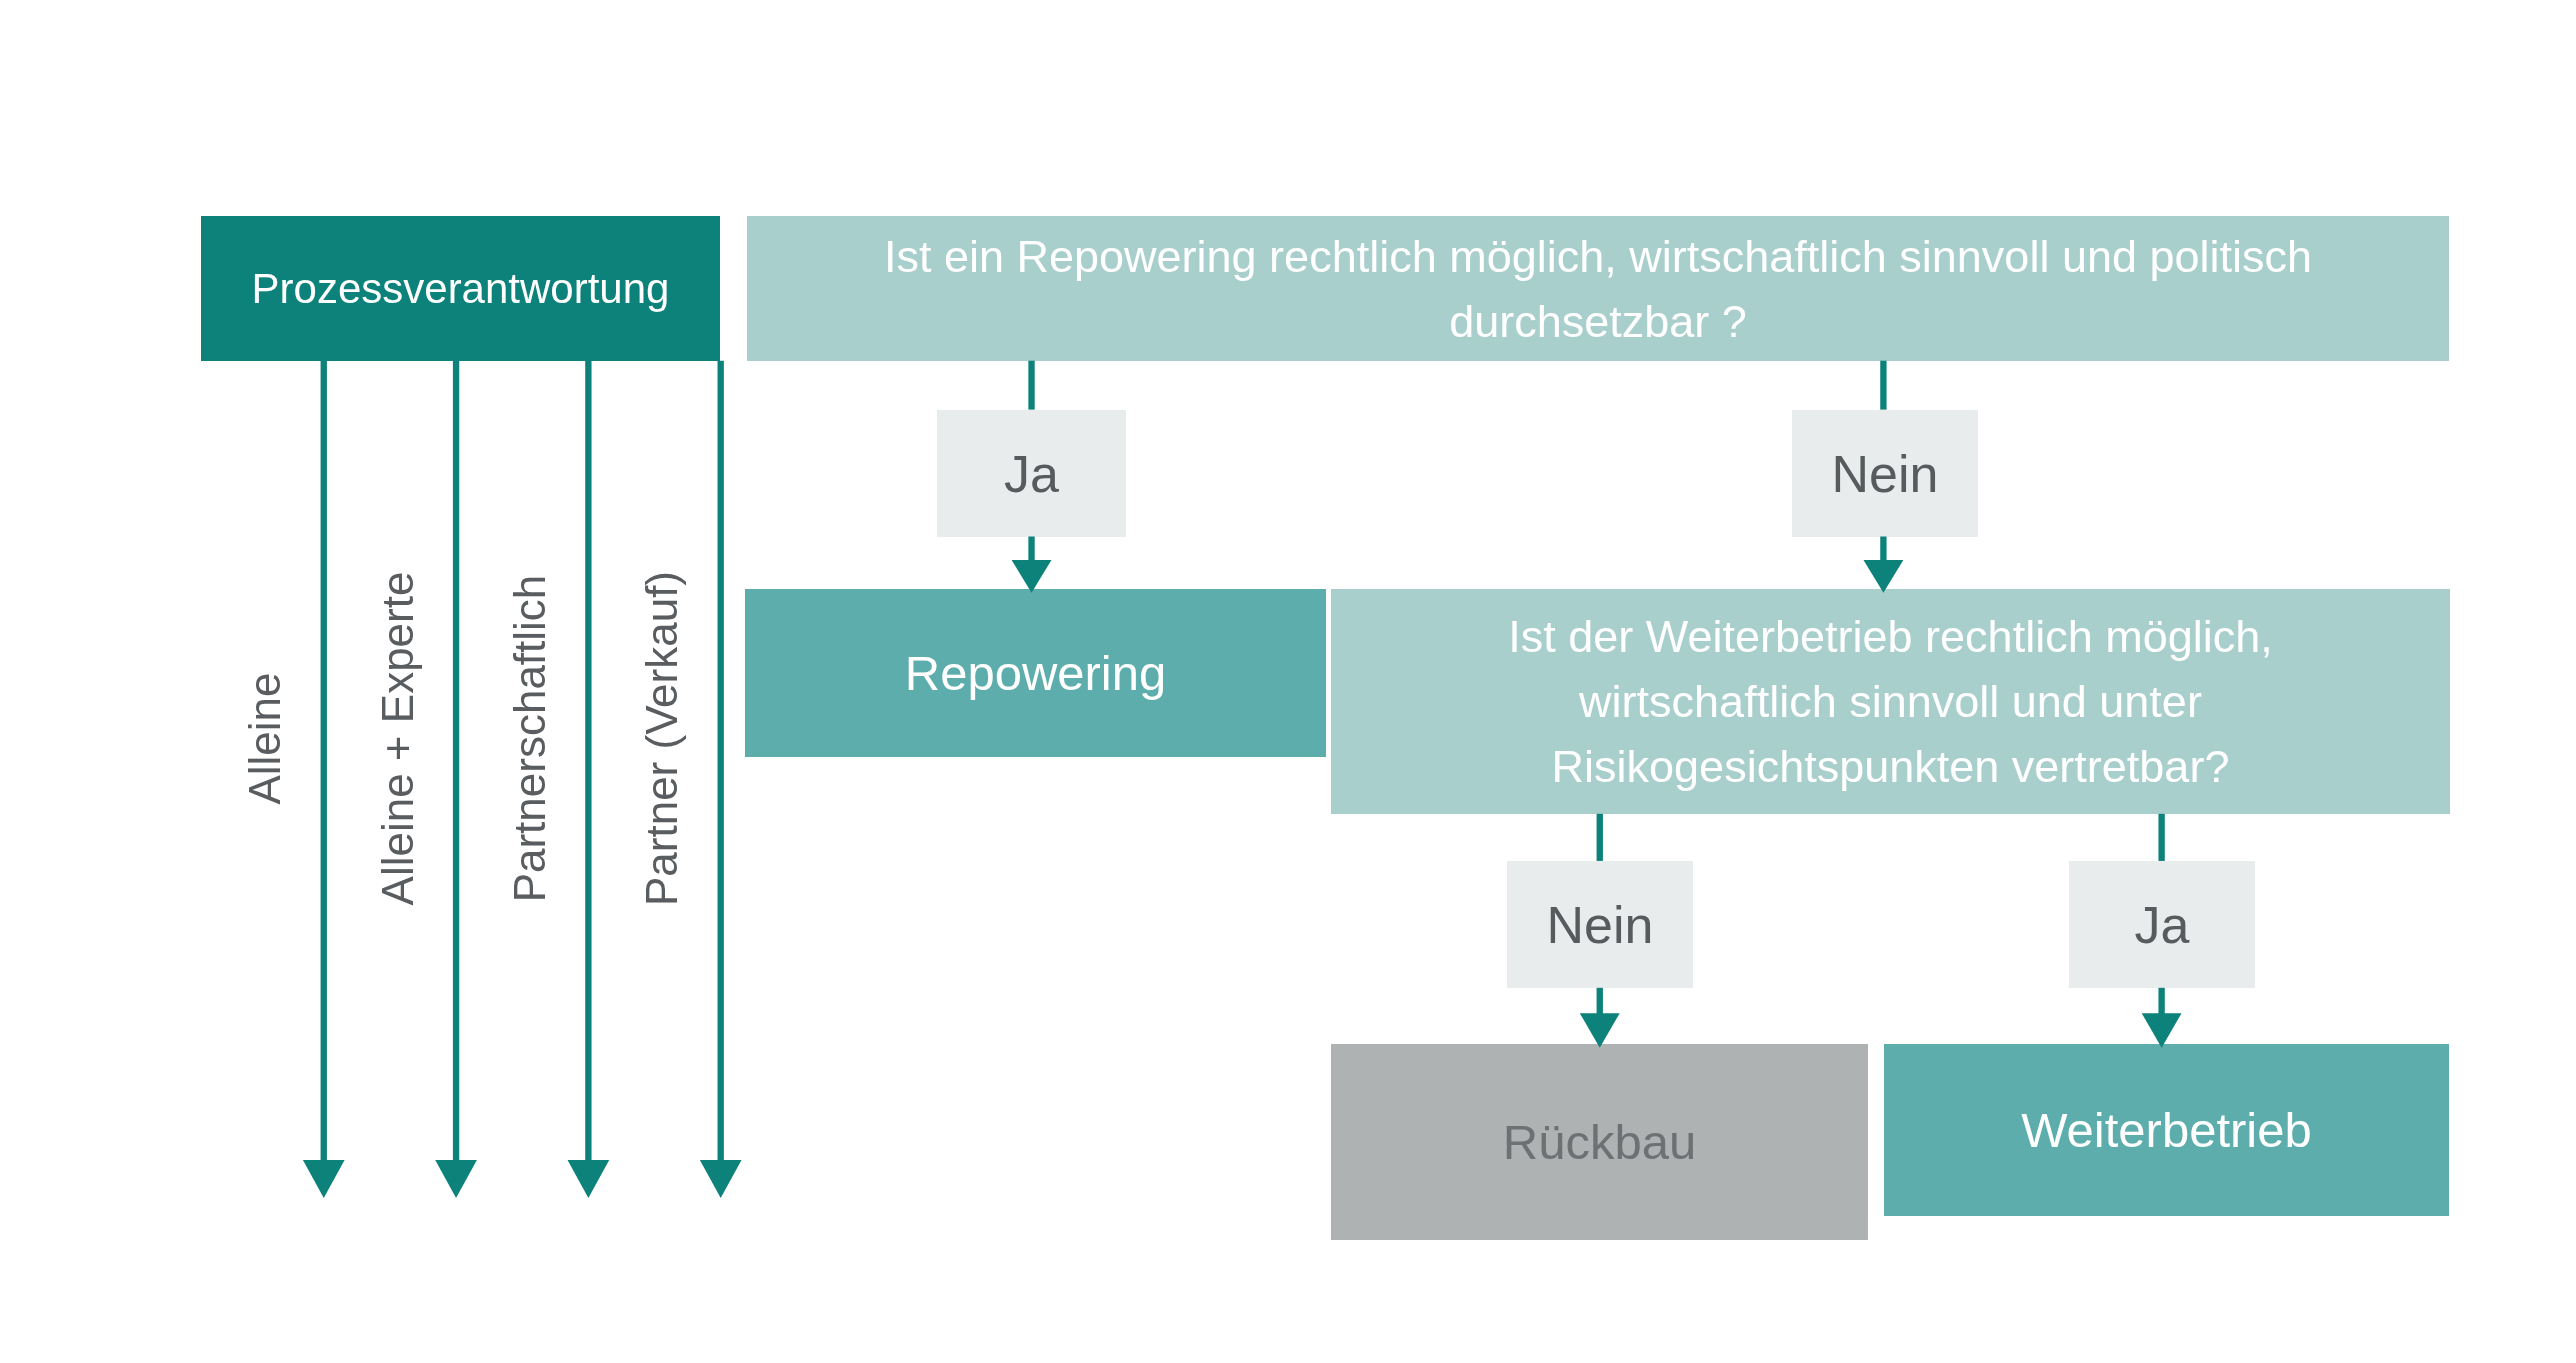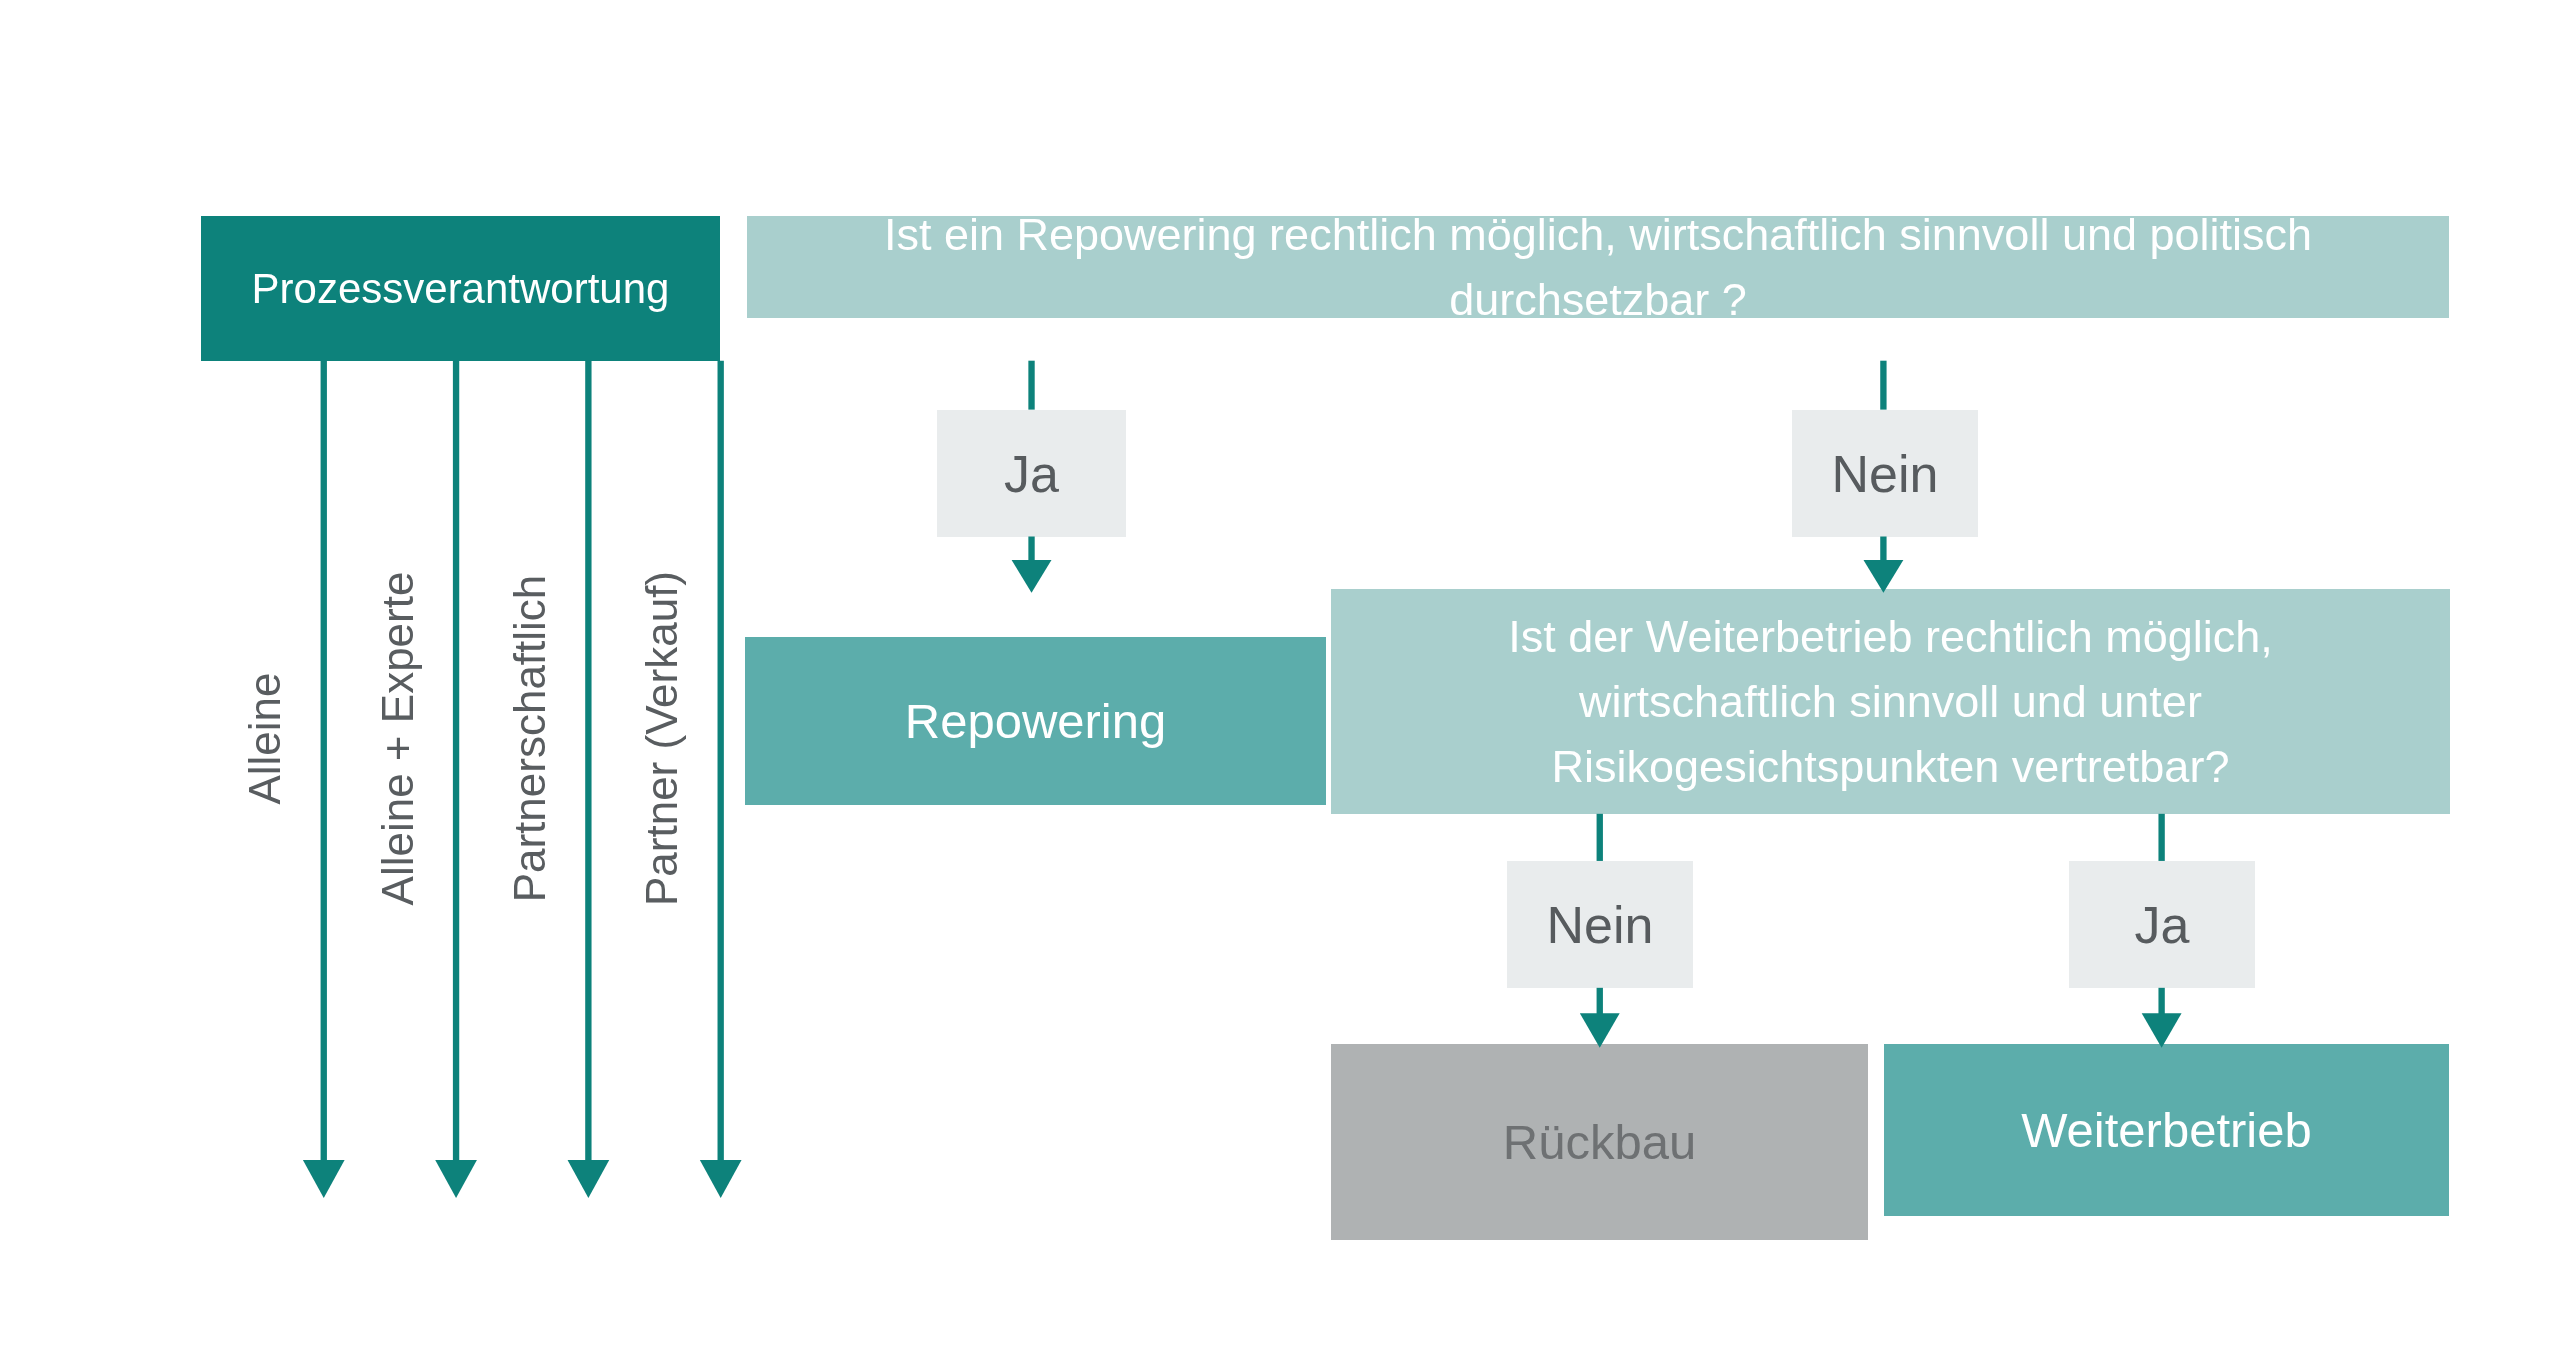--- a/index.html
+++ b/index.html
@@ -19,31 +19,31 @@
     text-align:center;
     box-sizing:border-box;
   }
   
   .hdr{
     left:201px; top:216px; width:519px; height:145px;
     background:#0d827b; color:#ffffff; font-size:42px;
   }
   
   .q{ background:#a9cfcd; color:#ffffff; font-size:45px; line-height:65px; }
-  .q1{ left:747px; top:216px; width:1702px; height:102px; padding:14px 45px; }
+  .q1{ left:747px; top:216px; width:1702px; height:145px; padding:14px 45px; }
   .q2{ left:1331px; top:589px; width:1119px; height:225px; padding:16px 63px; }
   
   .chip{ background:#e9eced; color:#575b5e; font-size:52px; }
   .chip-ja1{ left:937px; top:410px; width:189px; height:127px; }
   .chip-nein1{ left:1792px; top:410px; width:186px; height:127px; }
   .chip-nein2{ left:1507px; top:861px; width:186px; height:127px; }
   .chip-ja2{ left:2069px; top:861px; width:186px; height:127px; }
   
   .outcome{ font-size:49px; }
-  .repowering{ left:745px; top:589px; width:581px; height:168px; background:#5cadab; color:#ffffff;margin-top:48px; }
+  .repowering{ left:745px; top:589px; width:581px; height:168px; background:#5cadab; color:#ffffff; }
   .rueckbau{ left:1331px; top:1044px; width:537px; height:196px; background:#afb2b3; color:#6e7173; }
   .weiterbetrieb{ left:1884px; top:1044px; width:565px; height:172px; background:#5cadab; color:#ffffff;justify-content:center; }
   
   .rot-label{
     position:absolute;
     width:634px; height:51px;
     line-height:51px;
     text-align:center;
     color:#595d60;
     font-size:44px;

